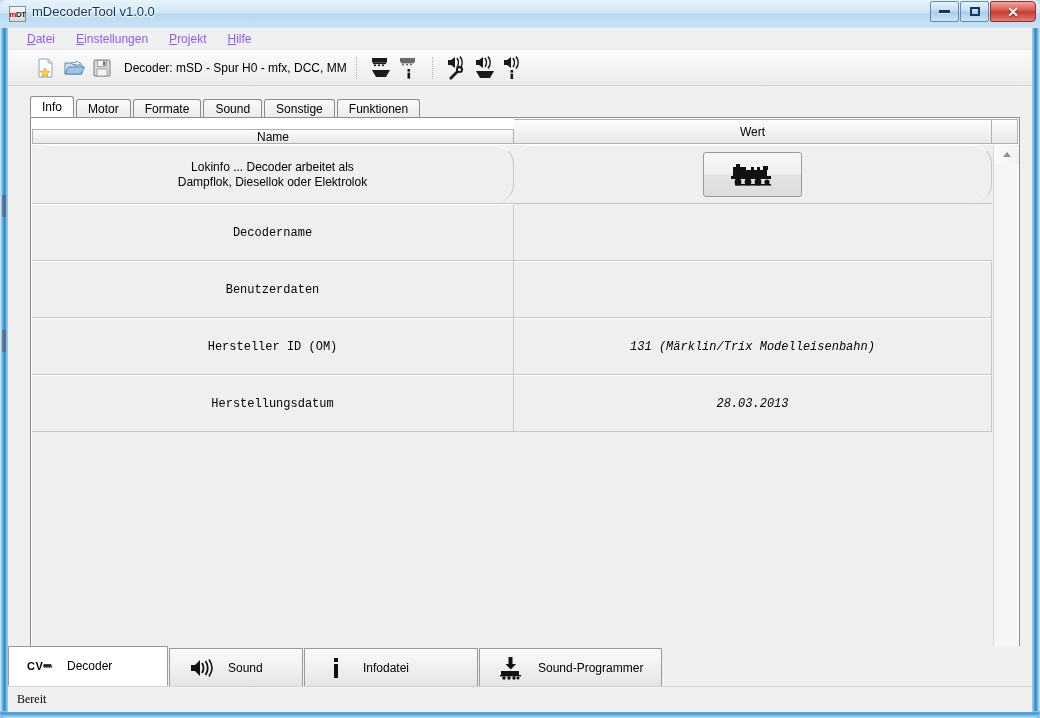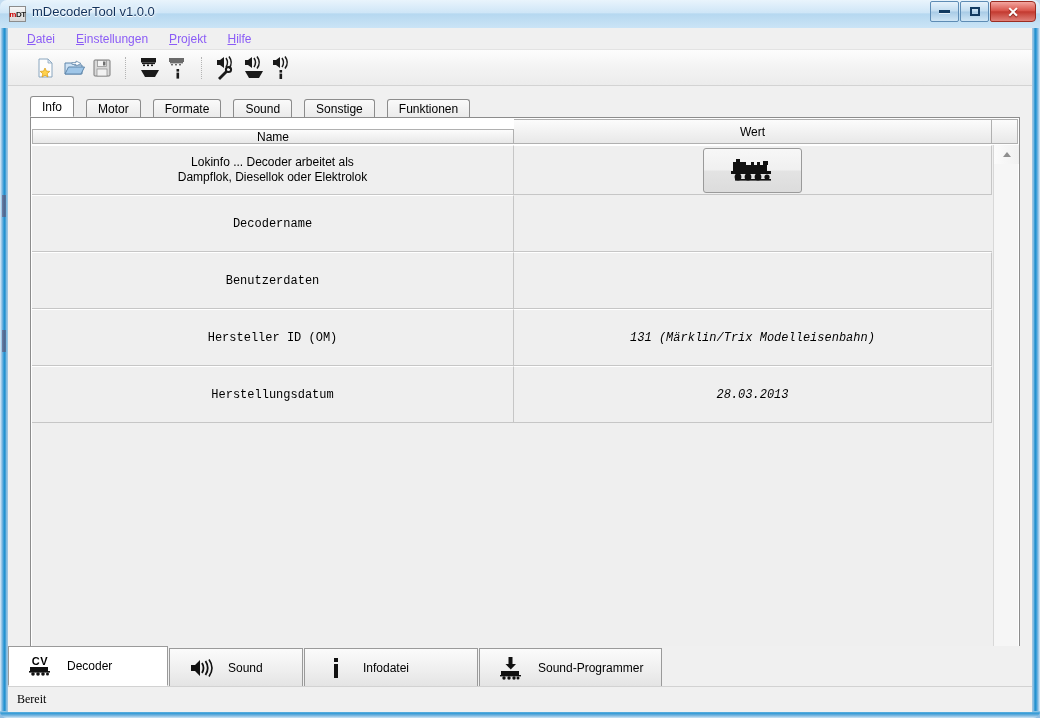--- a/index.html
+++ b/index.html
@@ -117,21 +117,21 @@
     position: absolute; left: 22px; top: 70px; width: 990px; height: 19px;
     display: flex; align-items: flex-end;
   }
   .tab {
     height: 19px; padding: 0 11px;
     font-size: 12px; color: #000;
     display: flex; align-items: center; justify-content: center;
     background: linear-gradient(180deg,#fafafa 0%, #eaeaea 100%);
     border: 1px solid #8c8c8c; border-bottom: none;
     border-radius: 3px 3px 0 0;
-    margin-right: 12px;
+    margin-right: 2px;
     position: relative; top: 1px;
   }
   .tab.active {
     background: #ffffff; height: 21px; top: 0;
     border-bottom: 1px solid #ffffff;
     z-index: 3;
   }
 
   
   .panel {
@@ -171,21 +171,21 @@
     background: #efefef;
     border-right: 1px solid #c6c6c6;
     border-top: 1px solid #ffffff;
     display: flex; align-items: center; justify-content: center;
     text-align: center;
     font-size: 12px; color: #000;
   }
   .c-name { width: 482px; }
   .c-val  { width: 478px; }
   .cell.italic { font-style: italic; }
-  .row.r-loco .cell { height: 49px; }
+  .row.r-loco .cell { height: 58px; border-radius: 19px; }
   .row.r-std  .cell { height: 56px; font-family: Liberation Mono, monospace; }
   .row-text { line-height: 15px; }
 
   .loco-button {
     width: 99px; height: 45px;
     background: linear-gradient(180deg,#f7f7f7 0%, #f0f0f0 48%, #e3e3e3 52%, #dcdcdc 100%);
     border: 1px solid #9a9a9a;
     border-radius: 3px;
     display: flex; align-items: center; justify-content: center;
   }
@@ -226,21 +226,21 @@
     display: flex; align-items: center; gap: 14px;
     border: 1px solid #9a9a9a; border-bottom: none;
     background: linear-gradient(180deg,#fbfbfb 0%, #eeeeee 60%, #e4e4e4 100%);
     font-size: 12px; color: #000;
     margin-right: 1px;
   }
   .bnav.active {
     background: #ffffff; height: 40px;
     border-bottom: 1px solid #ffffff;
   }
-  .bnav .bicon { display: flex; flex-direction: column; align-items: center; justify-content: center; width: 26px; }
+  .bnav .bicon { display: flex; flex-direction: row; align-items: center; justify-content: center; width: 26px; }
   .cv-text { font-size: 11px; font-weight: bold; line-height: 10px; letter-spacing: .5px; }
 
   
   .statusbar {
     position: absolute; left: 0; bottom: 0;
     width: 1026px; height: 26px;
     background: #f0f0f0;
     border-top: 1px solid #d2d2d2;
     display: flex; align-items: center;
     padding-left: 9px;
@@ -316,20 +316,21 @@
 
       <div class="tb-btn">
         <svg width="22" height="22" viewBox="0 0 22 22">
           <rect x="3" y="3" width="16" height="16" rx="1" fill="#d9d9d9" stroke="#7a7a7a" stroke-width="1"></rect>
           <rect x="6.5" y="3.5" width="9" height="6" fill="#f4f4f4" stroke="#8a8a8a" stroke-width=".7"></rect>
           <rect x="12" y="4.5" width="2.5" height="4" fill="#6f6f6f"></rect>
           <rect x="6" y="12" width="10" height="7" fill="#f2f2f2" stroke="#8a8a8a" stroke-width=".7"></rect>
         </svg>
       </div>
 
+      <div class="tb-label">Decoder: mSD - Spur H0 - mfx, DCC, MM</div>
 
       <div class="tb-sep"></div>
 
       <div class="tb-btn">
         <svg width="24" height="26" viewBox="0 0 24 26">
           <g fill="#1a1a1a">
             <rect x="3" y="3" width="15" height="4.5"></rect>
             <rect x="4" y="7.5" width="13" height="1.6"></rect>
             <rect x="5" y="9.5" width="2" height="1.6"></rect>
             <rect x="9" y="9.5" width="2" height="1.6"></rect>

